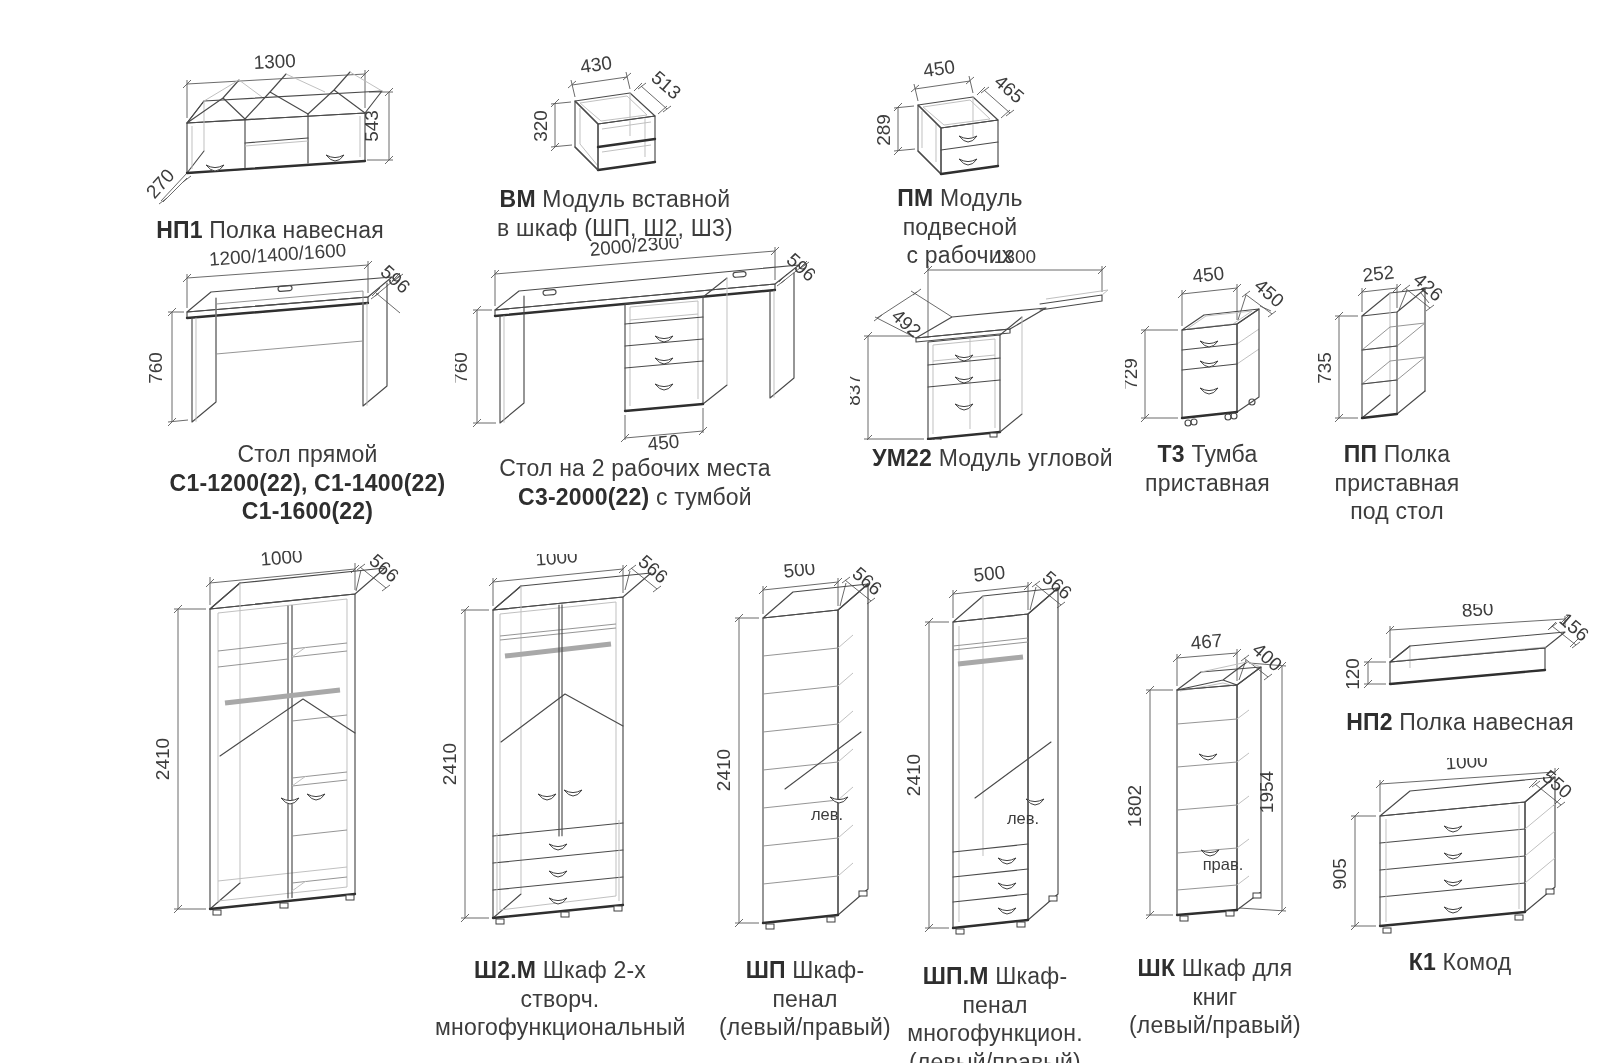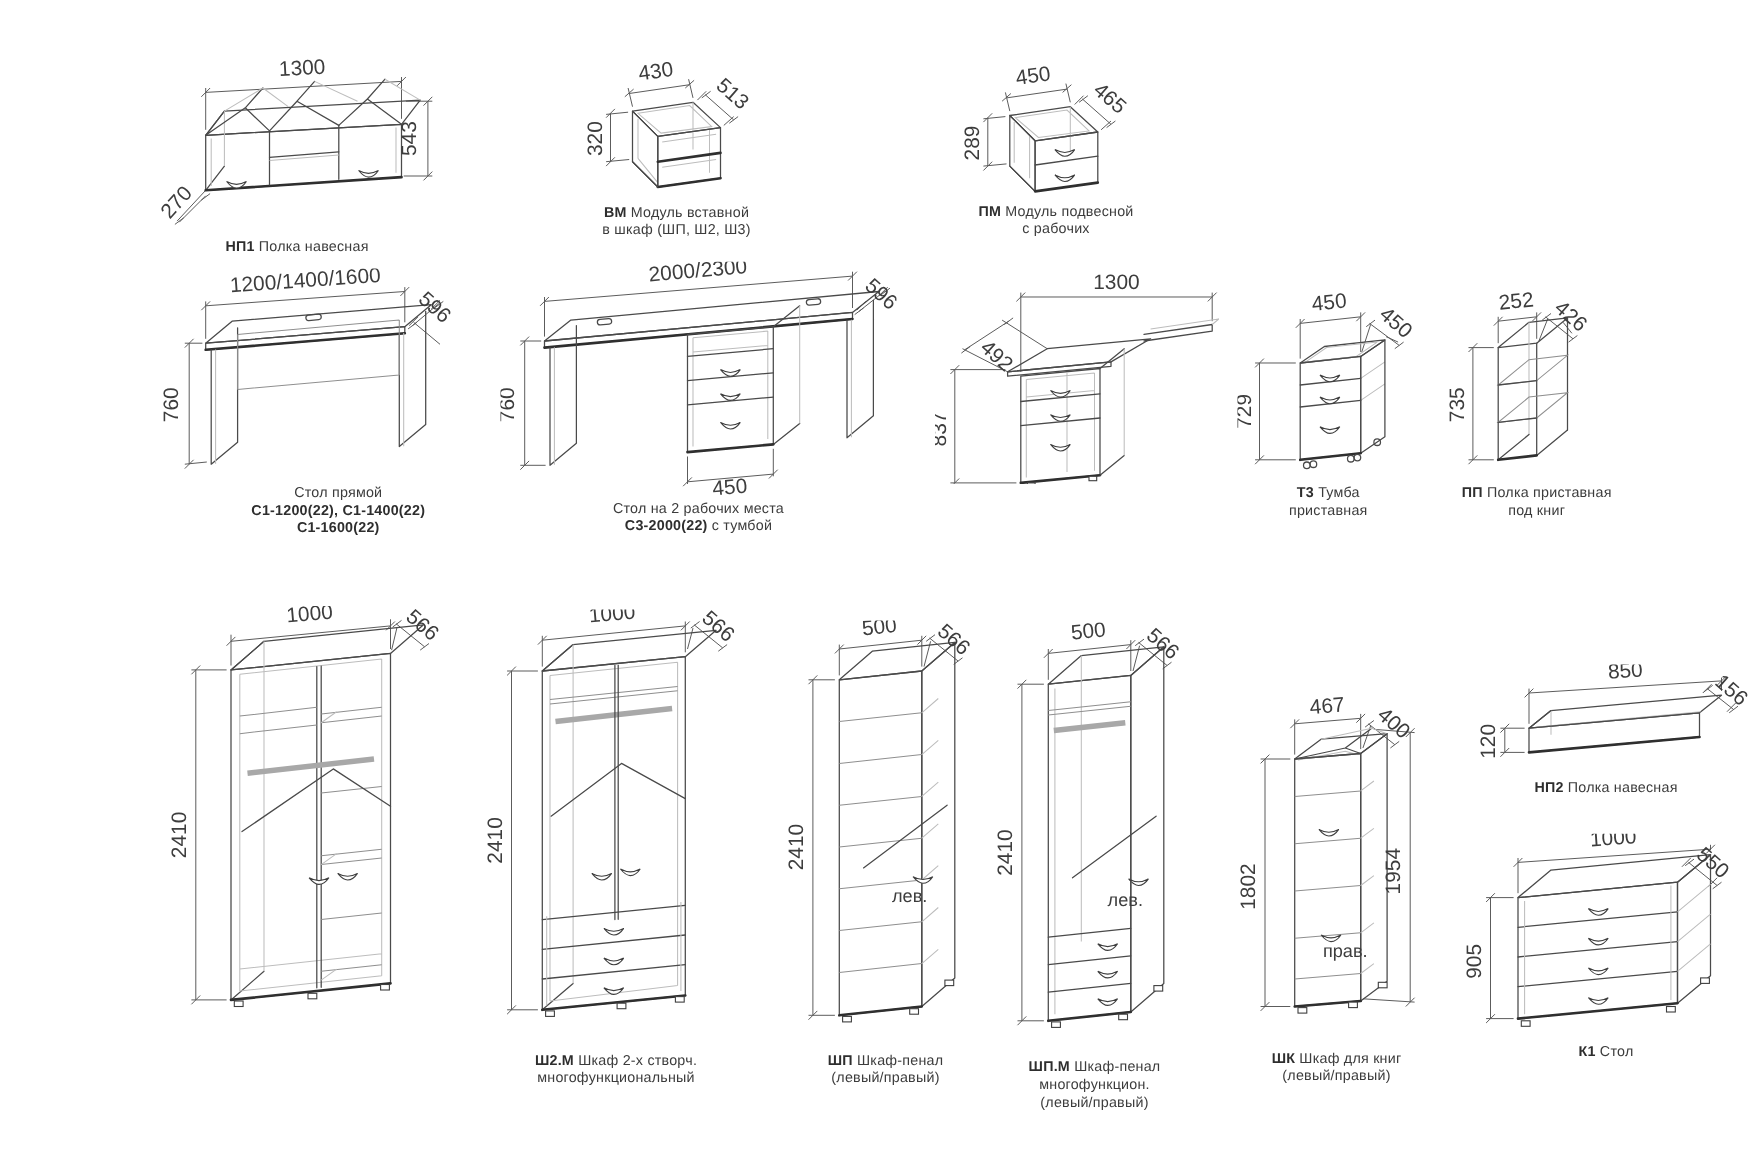--- a/index.html
+++ b/index.html
@@ -1,20 +1,20 @@
 <!DOCTYPE html>
 <html><head>
 <meta charset="utf-8">
 <style>
   html,body{margin:0;padding:0;background:#ffffff;}
   body{width:1600px;height:1063px;position:relative;overflow:hidden;
        font-family:"Liberation Sans",sans-serif;color:#3a3a3a;}
   .fig{position:absolute;}
   .fig svg{display:block;}
-  .cap{margin-top:4px;text-align:center;font-size:13px;line-height:1.24;color:#3c3c3c;letter-spacing:.2px;}
+  .cap{margin-top:4px;text-align:center;font-size:23px;line-height:1.24;color:#3c3c3c;letter-spacing:.2px;}
   .cap b{font-weight:700;color:#2e2e2e;}
   
   .ln{stroke:#4a4a4a;stroke-width:1.15;fill:none;stroke-linejoin:round;stroke-linecap:round;}
   .md{stroke:#8f8f8f;stroke-width:.95;fill:none;}
   .lt{stroke:#bdbdbd;stroke-width:.95;fill:none;}
   .th{stroke:#2f2f2f;stroke-width:2.4;fill:none;stroke-linecap:round;}
   .dim{stroke:#5a5a5a;stroke-width:.9;fill:none;}
   .rod{stroke:#a8a8a8;stroke-width:5;fill:none;}
   .hd{fill:#ffffff;stroke:#3f3f3f;stroke-width:1;}
   .ft{fill:#ffffff;stroke:#3f3f3f;stroke-width:1;}
@@ -189,20 +189,21 @@
         <rect class="ft" x="140" y="189" width="7" height="4"></rect>
       <path class="hd" transform="translate(114,111)" d="M-9,0 Q-4,6 0,6 Q5,6 9,0 Q4,2.6 0,2.6 Q-4,2.6 -9,0 Z"></path>
       <path class="hd" transform="translate(114,133)" d="M-9,0 Q-4,6 0,6 Q5,6 9,0 Q4,2.6 0,2.6 Q-4,2.6 -9,0 Z"></path>
       <path class="hd" transform="translate(114,160)" d="M-9,0 Q-4,6 0,6 Q5,6 9,0 Q4,2.6 0,2.6 Q-4,2.6 -9,0 Z"></path>
     </g>
     <text class="dtx" x="165" y="19" text-anchor="middle">1300</text>
     <text class="dtx" x="52" y="84" text-anchor="middle" transform="rotate(42 52 84)">492</text>
     <text class="dtx" x="10" y="146" text-anchor="middle" transform="rotate(-90 10 146)">837</text>
   </svg>
   <figcaption class="cap">
+    <div><b>УМ22</b><span> Модуль угловой</span></div>
   </figcaption>
 </figure>
 
 <figure class="fig" style="left:1085px;top:248px;width:165px">
   <svg width="165" height="172" viewBox="0 0 165 172">
     <g>
       <path class="dim" d="M57,62 L57,26 M112,56 L112,20 M57,30 L112,24 M53,34 L61,26 M108,28 L116,20"></path>
       <path class="dim" d="M113,56 L121,31 M135,42 L146,47 M120,30 L147,50 M117,33 L125,27 M143,53 L151,47"></path>
       <path class="dim" d="M53,66 L16,66 M53,154 L16,154 M20,66 L20,154 M16,70 L24,62 M16,158 L24,150"></path>
       <path class="ln" d="M57,66 L112,60 L134,45 L79,51 Z"></path>
@@ -245,21 +246,21 @@
         <path class="ln" d="M45,120 L80,116"></path>
       <path class="ln" d="M80,150 L108,127 M45,154 L73,131"></path>
       <path class="th" d="M45,154 L80,150"></path>
     </g>
     <text class="dtx" x="62" y="16" text-anchor="middle" transform="rotate(-6 62 16)">252</text>
     <text class="dtx" x="107" y="28" text-anchor="middle" transform="rotate(41 107 28)">426</text>
     <text class="dtx" x="14" y="104" text-anchor="middle" transform="rotate(-90 14 104)">735</text>
   </svg>
   <figcaption class="cap">
     <div><b>ПП</b><span> Полка приставная</span></div>
-    <div><span>под книг</span></div>
+    <div><span>под стол</span></div>
   </figcaption>
 </figure>
 
 <figure class="fig" style="left:100px;top:535px;width:290px">
   <svg width="290" height="392" viewBox="0 0 290 392">
     <g>
       <path class="dim" d="M70,54 L70,26 M215,39 L215,12 M70,32 L215,18 M66,36 L74,28 M211,22 L219,14"></path>
       <path class="dim" d="M216,40 L221,19 M220,16 L246,37 M217,19 L225,13 M242,40 L250,34"></path>
       <path class="dim" d="M66,58 L34,58 M66,358 L34,358 M38,58 L38,358 M34,62 L42,54 M34,362 L42,354"></path>
       <path class="ln" d="M70,58 L215,43 L245,17 L100,32 Z"></path>
@@ -459,15 +460,15 @@
       <path class="th" d="M55,168 L200,154"></path>
       <rect class="ft" x="58" y="170" width="8" height="5"></rect>
         <rect class="ft" x="190" y="157" width="8" height="5"></rect>
         <rect class="ft" x="221" y="131" width="8" height="5"></rect>
     </g>
     <text class="dtx" x="142" y="10" text-anchor="middle" transform="rotate(-4 142 10)">1000</text>
     <text class="dtx" x="228" y="31" text-anchor="middle" transform="rotate(41 228 31)">550</text>
     <text class="dtx" x="21" y="116" text-anchor="middle" transform="rotate(-90 21 116)">905</text>
   </svg>
   <figcaption class="cap">
-    <div><b>К1</b><span> Стол</span></div>
+    <div><b>К1</b><span> Комод</span></div>
   </figcaption>
 </figure>
 
 </body></html>

